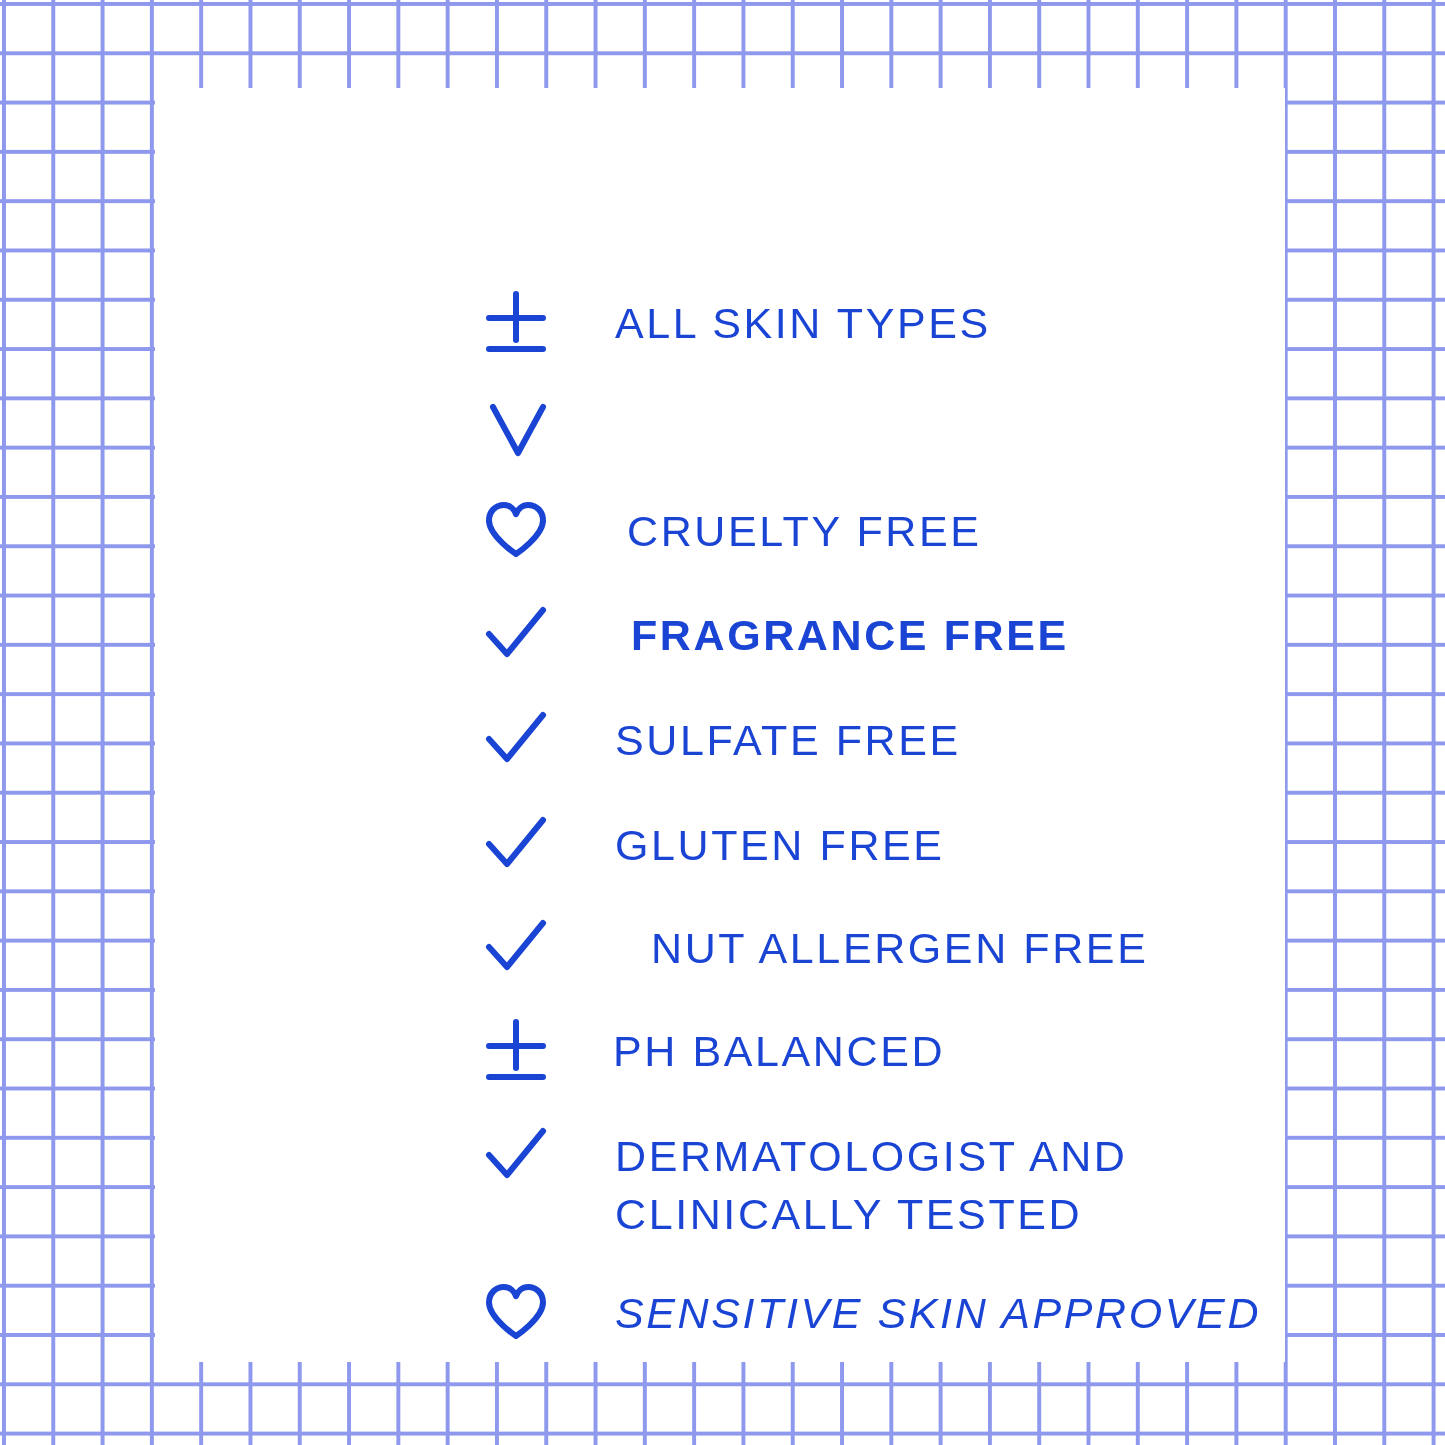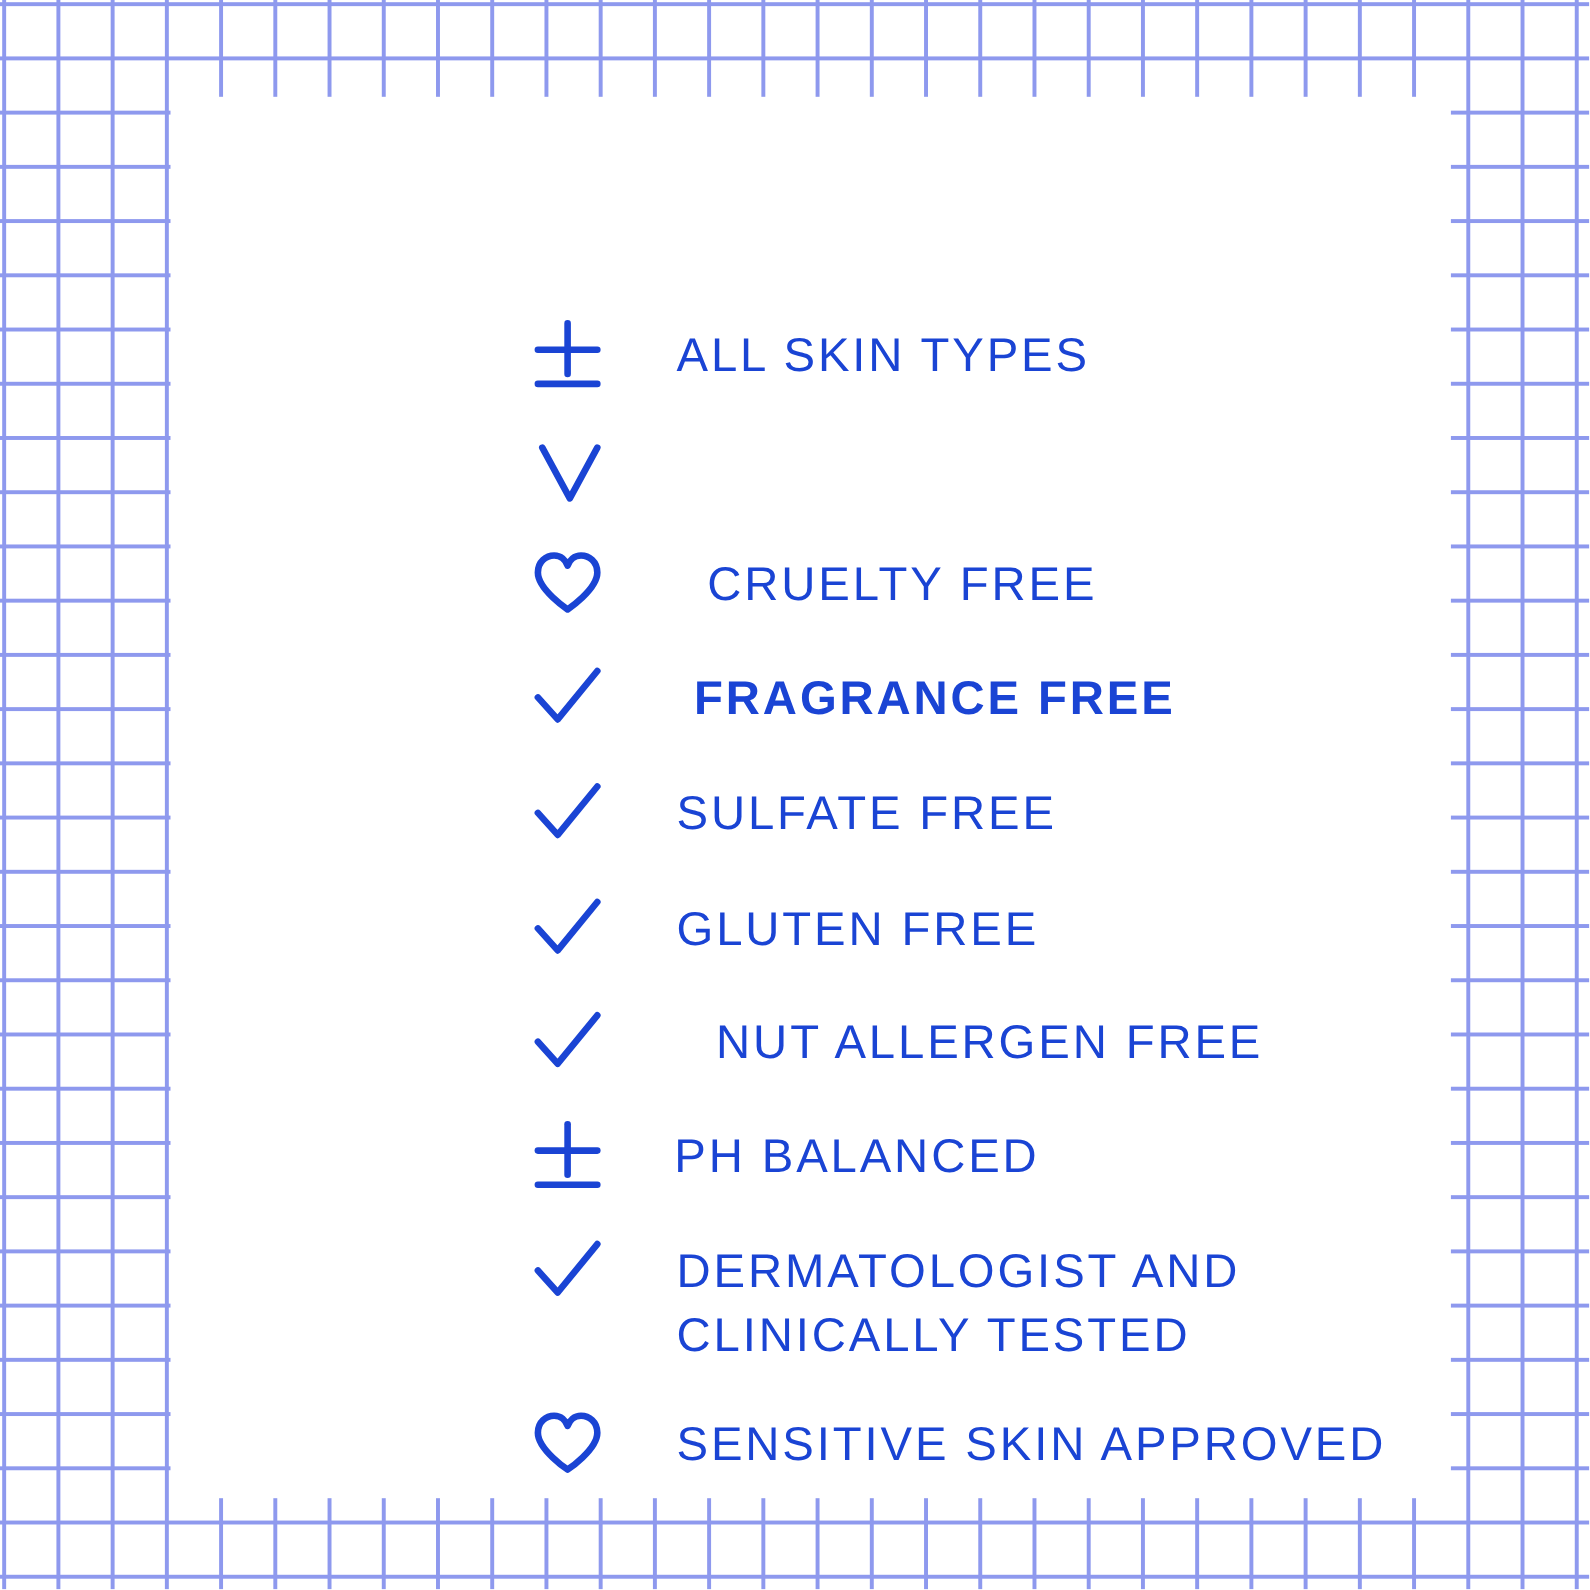--- a/index.html
+++ b/index.html
@@ -29,21 +29,20 @@
   }
 
   
   #panel {
     position: absolute;
     left: 155px;
     top: 88px;
     width: 1130px;
     height: 1274px;
     background: #ffffff;
-    padding-left: 34px;
   }
 
   
   #claims {
     position: absolute;
     left: 0;
     top: 0;
     width: 100%;
     height: 100%;
   }
@@ -86,21 +85,21 @@
         <span class="claim-icon" style="left: 332px; top: 315px;">
           <svg width="62" height="58" viewBox="0 0 62 58">
             <polyline points="6,4 31,50 56,4" stroke="#1a44d4" fill="none" stroke-width="6" stroke-linecap="round" stroke-linejoin="round"></polyline>
           </svg>
         </span>
         <span class="claim-icon" style="left: 330px; top: 414px;">
           <svg width="62" height="58" viewBox="0 0 62 58">
             <path d="M31 52 C 31 52, 4 34, 4 18.5 C 4 8.5, 11.5 3, 18.8 3 C 25 3, 29.2 7.2, 31 12.2 C 32.8 7.2, 37 3, 43.2 3 C 50.5 3, 58 8.5, 58 18.5 C 58 34, 31 52, 31 52 Z" stroke="#1a44d4" fill="none" stroke-width="6" stroke-linecap="round" stroke-linejoin="round"></path>
           </svg>
         </span>
-        <div class="claim-label" style="left: 488px; top: 414px;">CRUELTY FREE</div>
+        <div class="claim-label" style="left: 472px; top: 414px;">CRUELTY FREE</div>
         <span class="claim-icon" style="left: 330px; top: 519px;">
           <svg width="62" height="56" viewBox="0 0 62 56">
             <polyline points="4,27 22,47 58,3" stroke="#1a44d4" fill="none" stroke-width="6" stroke-linecap="round" stroke-linejoin="round"></polyline>
           </svg>
         </span>
         <div class="claim-label" style="left: 476px; top: 518px; font-weight: bold;">FRAGRANCE FREE</div>
         <span class="claim-icon" style="left: 330px; top: 624px;">
           <svg width="62" height="56" viewBox="0 0 62 56">
             <polyline points="4,27 22,47 58,3" stroke="#1a44d4" fill="none" stroke-width="6" stroke-linecap="round" stroke-linejoin="round"></polyline>
           </svg>
@@ -131,17 +130,17 @@
             <polyline points="4,27 22,47 58,3" stroke="#1a44d4" fill="none" stroke-width="6" stroke-linecap="round" stroke-linejoin="round"></polyline>
           </svg>
         </span>
         <div class="claim-label" style="left: 460px; top: 1039px;">DERMATOLOGIST AND
 CLINICALLY TESTED</div>
         <span class="claim-icon" style="left: 330px; top: 1196px;">
           <svg width="62" height="58" viewBox="0 0 62 58">
             <path d="M31 52 C 31 52, 4 34, 4 18.5 C 4 8.5, 11.5 3, 18.8 3 C 25 3, 29.2 7.2, 31 12.2 C 32.8 7.2, 37 3, 43.2 3 C 50.5 3, 58 8.5, 58 18.5 C 58 34, 31 52, 31 52 Z" stroke="#1a44d4" fill="none" stroke-width="6" stroke-linecap="round" stroke-linejoin="round"></path>
           </svg>
         </span>
-        <div class="claim-label" style="left: 460px; top: 1196px;">SENSITIVE SKIN APPROVED</div>
+        <div class="claim-label" style="left: 460px; top: 1196px; font-style: italic;">SENSITIVE SKIN APPROVED</div>
       </div>
   </div>
 
 </div>
 
 </body></html>

